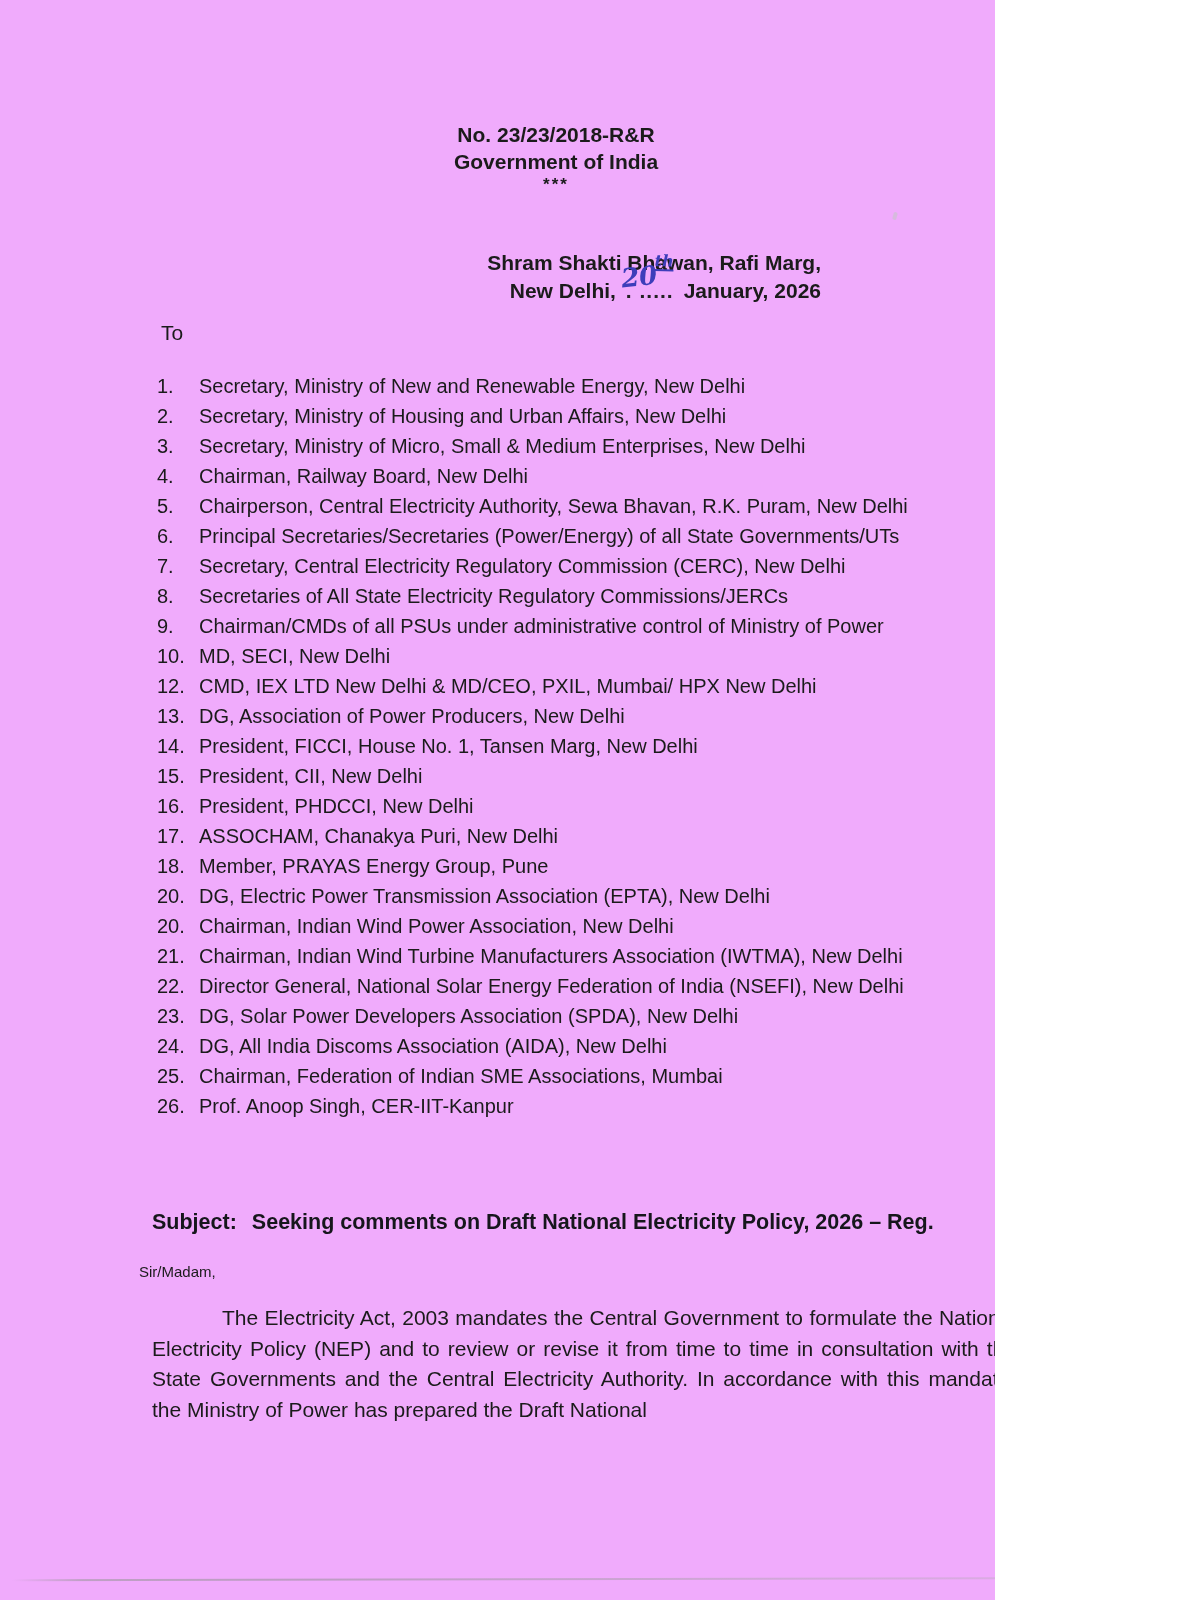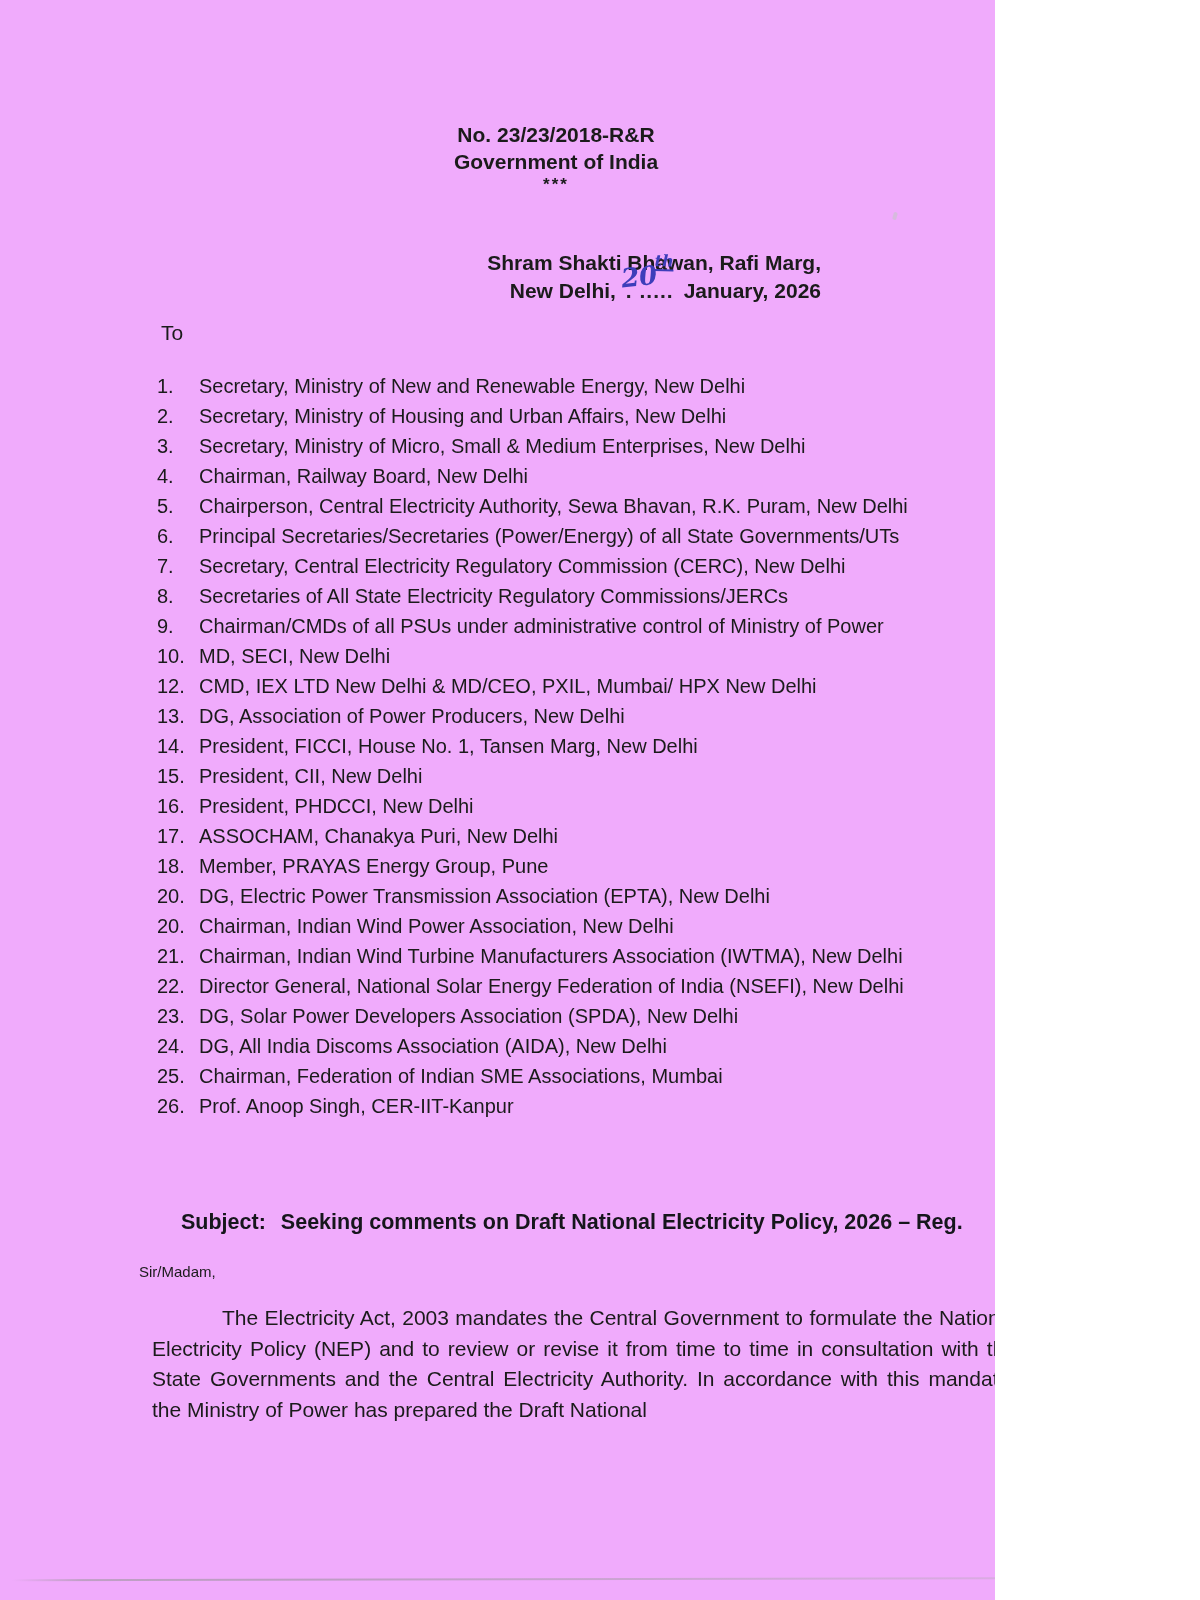--- a/index.html
+++ b/index.html
@@ -113,21 +113,20 @@
     position: absolute;
     top: 1210px;
     left: 152px;
     width: 900px;
     font-size: 21.5px;
     font-weight: bold;
     color: #16161c;
   }
   .subj-label {
     margin-right: 15px;
-    margin-left: 29px;
   }
   
   .salutation {
     position: absolute;
     top: 1263px;
     left: 139px;
     font-size: 15px;
     color: #1b1b1b;
   }
   

